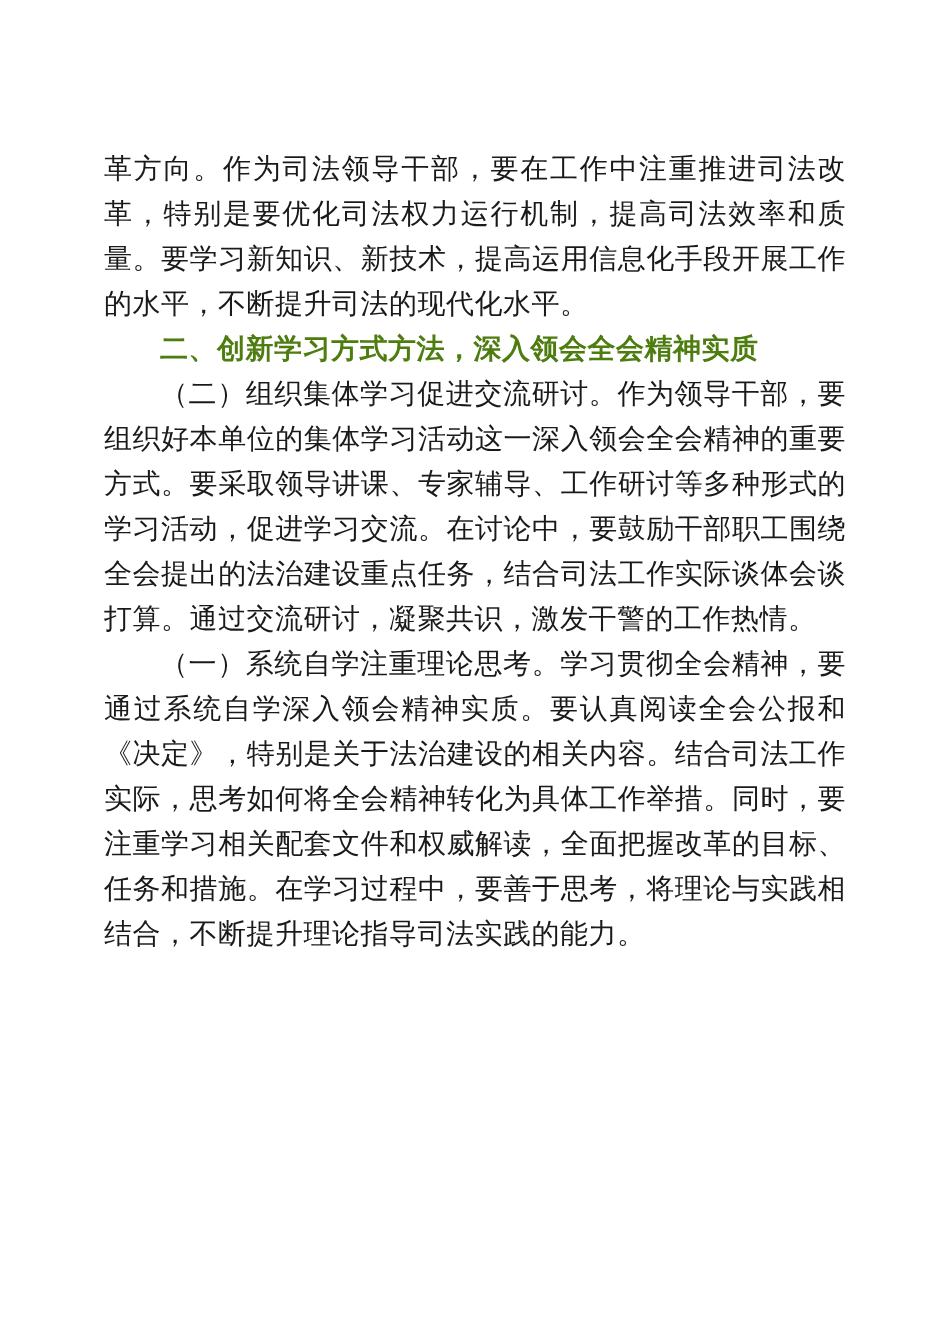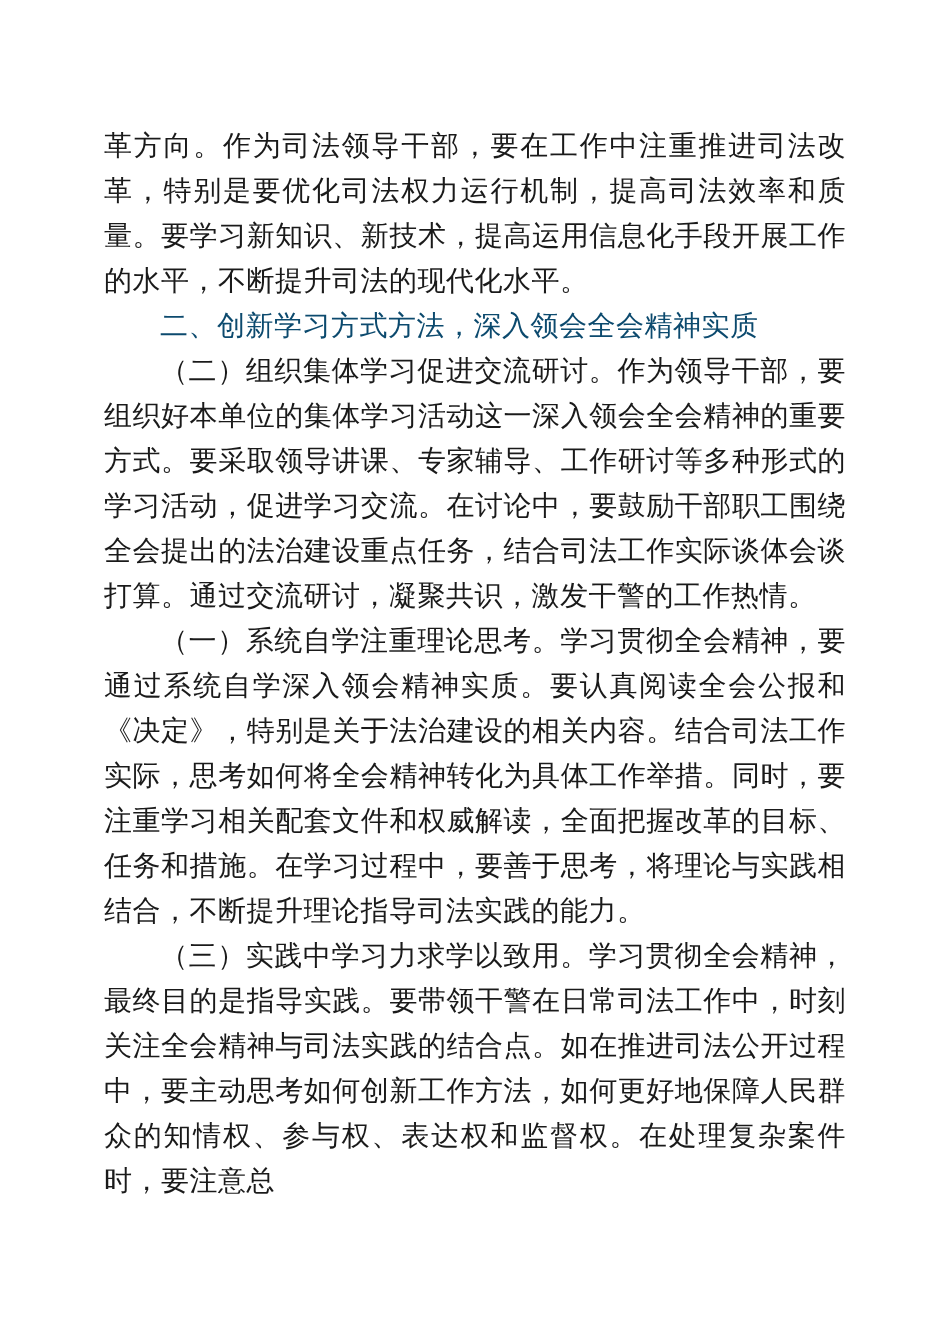--- a/index.html
+++ b/index.html
@@ -18,21 +18,21 @@
     position: absolute;
     left: 0;
     top: 0;
     width: 950px;
     height: 1344px;
     background: #ffffff;
   }
   .doc-content {
     position: absolute;
     left: 104px;
-    top: 123px;
+    top: 146px;
     width: 742px;
     color: #1a1a1a;
     font-size: 28px;
     line-height: 45px;
     text-align: justify;
     text-justify: inter-ideograph;
   }
   .doc-content p {
     margin: 0;
     padding: 0;
@@ -40,30 +40,29 @@
   .body-paragraph {
     font-family: "Liberation Serif", "DejaVu Serif", serif;
     text-indent: 2em;
     letter-spacing: 0.5px;
   }
   .body-paragraph.no-indent {
     text-indent: 0;
   }
   .section-heading {
     font-family: "Liberation Sans", "DejaVu Sans", sans-serif;
-    font-weight: 400;
-    color: #0c4a6e;
+    font-weight: 700;
+    color: #4d7c0f;
     text-indent: 2em;
     letter-spacing: 0.5px;
   }
 </style>
 </head>
 <body>
 
 <div class="doc-page">
   <div class="doc-content">
     <p class="body-paragraph no-indent">革方向。作为司法领导干部，要在工作中注重推进司法改革，特别是要优化司法权力运行机制，提高司法效率和质量。要学习新知识、新技术，提高运用信息化手段开展工作的水平，不断提升司法的现代化水平。</p>
     <p class="section-heading">二、创新学习方式方法，深入领会全会精神实质</p>
     <p class="body-paragraph">（二）组织集体学习促进交流研讨。作为领导干部，要组织好本单位的集体学习活动这一深入领会全会精神的重要方式。要采取领导讲课、专家辅导、工作研讨等多种形式的学习活动，促进学习交流。在讨论中，要鼓励干部职工围绕全会提出的法治建设重点任务，结合司法工作实际谈体会谈打算。通过交流研讨，凝聚共识，激发干警的工作热情。</p>
     <p class="body-paragraph">（一）系统自学注重理论思考。学习贯彻全会精神，要通过系统自学深入领会精神实质。要认真阅读全会公报和《决定》，特别是关于法治建设的相关内容。结合司法工作实际，思考如何将全会精神转化为具体工作举措。同时，要注重学习相关配套文件和权威解读，全面把握改革的目标、任务和措施。在学习过程中，要善于思考，将理论与实践相结合，不断提升理论指导司法实践的能力。</p>
-    <p class="body-paragraph">（三）实践中学习力求学以致用。学习贯彻全会精神，最终目的是指导实践。要带领干警在日常司法工作中，时刻关注全会精神与司法实践的结合点。如在推进司法公开过程中，要主动思考如何创新工作方法，如何更好地保障人民群众的知情权、参与权、表达权和监督权。在处理复杂案件时，要注意总</p>
   </div>
 </div>
 
 </body></html>

